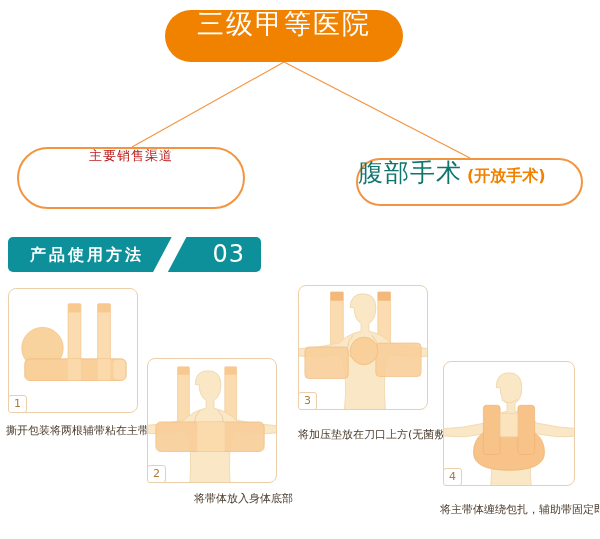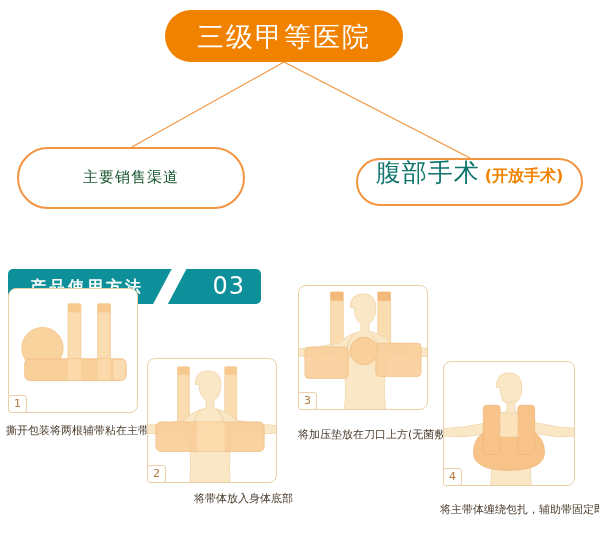--- a/index.html
+++ b/index.html
@@ -7,50 +7,50 @@
     width:600px;height:539px;background:#ffffff;
     font-family:"DejaVu Sans","Liberation Sans",sans-serif;
     position:relative;overflow:hidden;
   }
   .stage{position:absolute;left:0;top:0;width:600px;height:539px;}
 
   
   .flow-svg{position:absolute;left:0;top:0;width:600px;height:240px;}
 
   .node{position:absolute;box-sizing:border-box;display:flex;
-        flex-direction:column;align-items:center;justify-content:center;}
+        flex-direction:column;align-items:center;justify-content:flex-start;}
 
   .node-top{
     left:165px;top:10px;width:238px;height:52px;
     background:#f08200;border-radius:26px;
   }
   .node-top .t1{
     color:#ffffff;font-size:27px;letter-spacing:2px;line-height:1;
     font-weight:400;
   }
 
   .node-left{
     left:17px;top:147px;width:228px;height:62px;
     background:#ffffff;border:2px solid #f39440;border-radius:31px;
   }
-  .node-left .t1{color:#14532d;font-size:15px;letter-spacing:1px;line-height:1.05;}
+  .node-left .t1{color:#b91c1c;font-size:13px;letter-spacing:1px;line-height:1.05;}
   .node-left .t2{color:#f08200;font-size:25px;letter-spacing:1px;line-height:1.1;margin-top:1px;}
 
   .node-right{
     left:356px;top:158px;width:227px;height:48px;
     background:#ffffff;border:2px solid #f39440;border-radius:24px;
     flex-direction:row;align-items:baseline;
   }
   .node-right .t1{color:#0f766e;font-size:25px;letter-spacing:1px;line-height:1;}
   .node-right .t2{color:#f08200;font-size:16px;font-weight:bold;margin-left:5px;line-height:1;}
 
   
   .banner{
     position:absolute;left:8px;top:237px;width:253px;height:35px;
-    background:#0d909a;border-radius:5px;overflow:hidden;margin-top:32px;
+    background:#0d909a;border-radius:5px;overflow:hidden;
   }
   .banner .label{
     position:absolute;left:22px;top:7px;color:#ffffff;
     font-size:16px;font-weight:bold;letter-spacing:3px;line-height:21px;
   }
   .banner .num{
     position:absolute;right:16px;top:4px;color:#ffffff;
     font-size:24px;letter-spacing:1px;line-height:27px;
   }
   .banner .slash{

